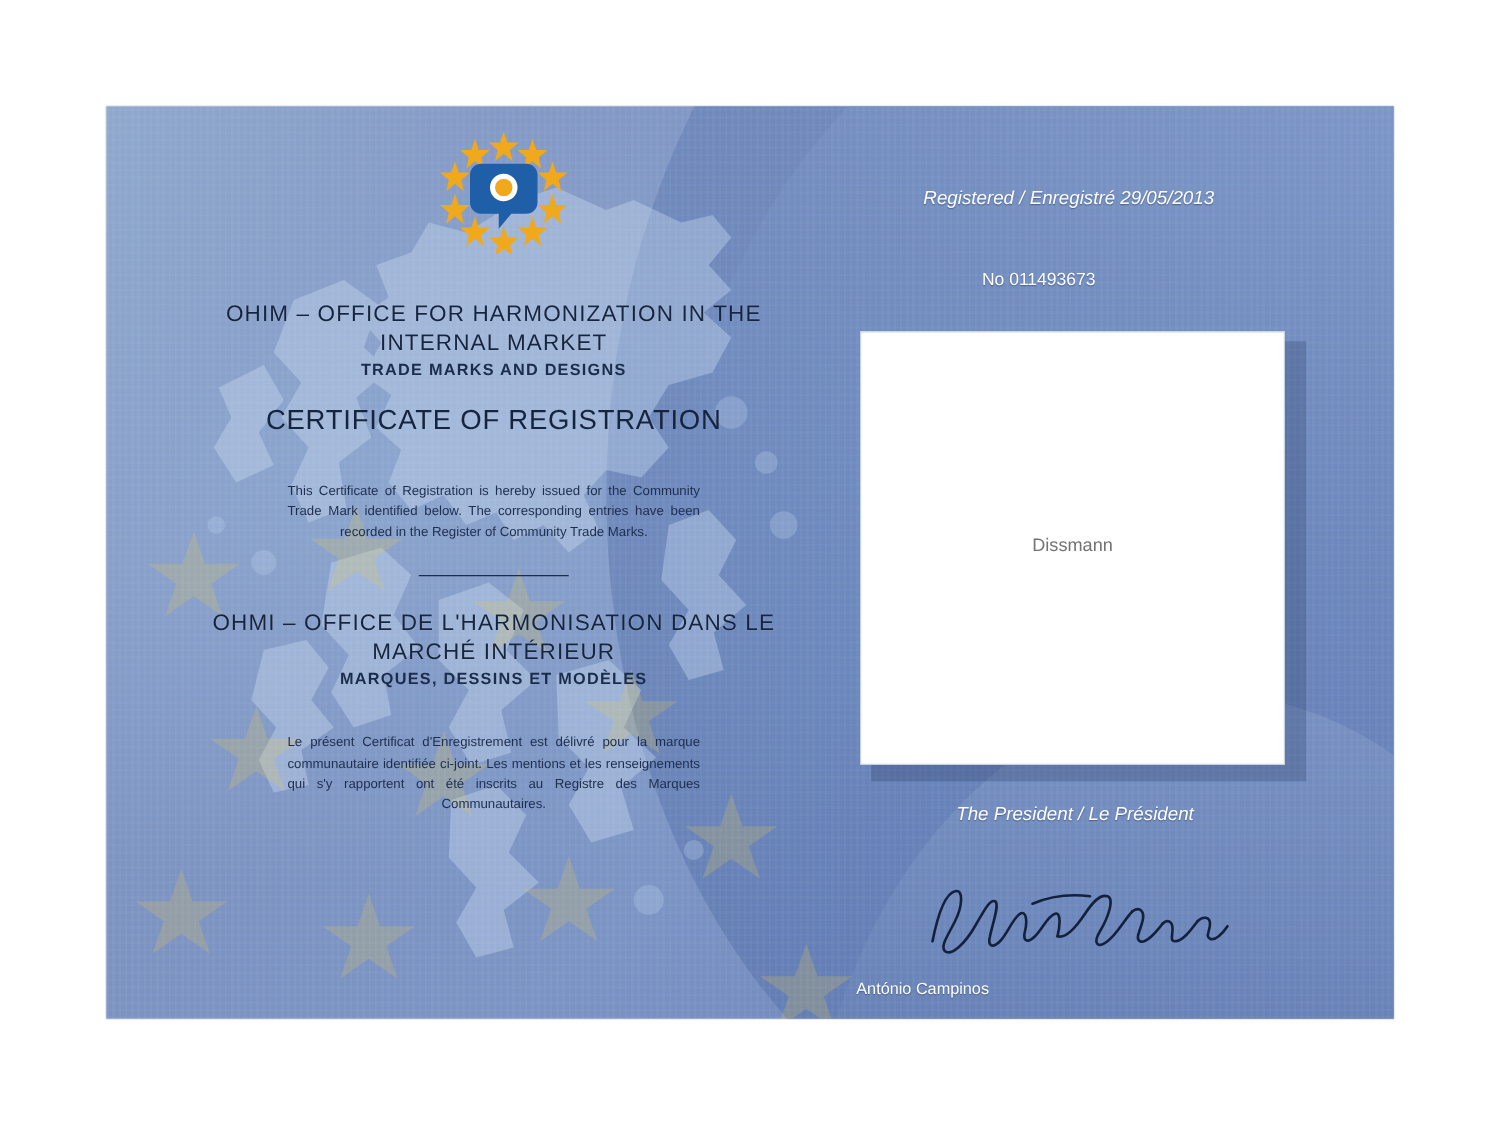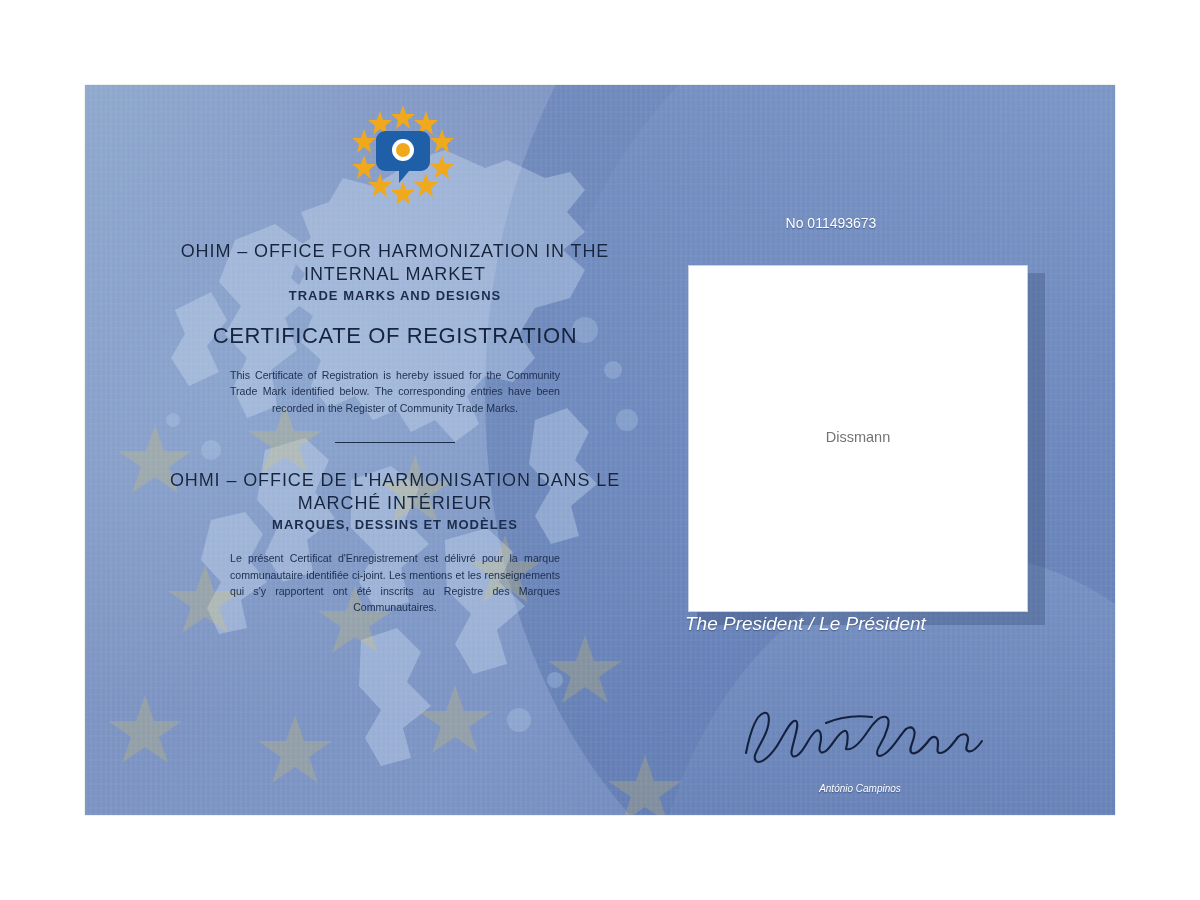--- a/index.html
+++ b/index.html
@@ -132,21 +132,21 @@
     color: #1b2c4c;
   }
   .cert-title {
     margin-top: 20px;
     font-size: 22px;
     font-weight: normal;
     letter-spacing: 0.6px;
     color: #16253f;
   }
   .cert-body {
-    margin: 18px auto 0 auto;
+    margin: 36px auto 0 auto;
     width: 330px;
     font-size: 10.6px;
     line-height: 1.55;
     text-align: justify;
     text-align-last: center;
     color: #1d2e4e;
   }
   .divider {
     margin: 26px auto 0 auto;
     width: 120px;
@@ -205,42 +205,42 @@
     right: 0;
     top: 163px;
     text-align: center;
     font-size: 14.5px;
     color: #737373;
   }
 
   .president-line {
     position: absolute;
     left: 600px;
-    top: 528px;
+    top: 558px;
     width: 350px;
-    font-size: 19px;
+    text-align: center;
+    font-size: 15px;
     font-style: italic;
     color: #ffffff;
     text-shadow: 0 1px 1px rgba(20,35,70,0.45);
   }
   .signature {
     position: absolute;
     left: 655px;
     top: 610px;
     width: 250px;
     height: 80px;
   }
   .president-name {
     position: absolute;
     left: 600px;
     top: 698px;
     width: 350px;
-    text-align: center;
-    font-size: 10px;
-    font-style: italic;
+    text-align: left;
+    font-size: 13px;
     color: #ffffff;
     text-shadow: 0 1px 1px rgba(20,35,70,0.45);
   }
 </style>
 </head>
 <body>
 
 <div id="page">
 
   <div class="certificate">
@@ -328,20 +328,21 @@
 
       <div class="divider"></div>
 
       <div class="block-fr">
         <div class="org-name">OHMI – OFFICE DE L'HARMONISATION DANS LE MARCHÉ INTÉRIEUR</div>
         <div class="org-sub">MARQUES, DESSINS ET MODÈLES</div>
         <div class="cert-body">Le présent Certificat d'Enregistrement est délivré pour la marque communautaire identifiée ci-joint. Les mentions et les renseignements qui s'y rapportent ont été inscrits au Registre des Marques Communautaires.</div>
       </div>
     </div>
 
+    <div class="registered-line">Registered / Enregistré 29/05/2013</div>
     <div class="number-line">No 011493673</div>
 
     <div class="mark-box-shadow"></div>
     <div class="mark-box">
       <div class="mark-text">Dissmann</div>
     </div>
 
     <div class="president-line">The President / Le Président</div>
 
     <svg class="signature" viewBox="0 0 250 80">

